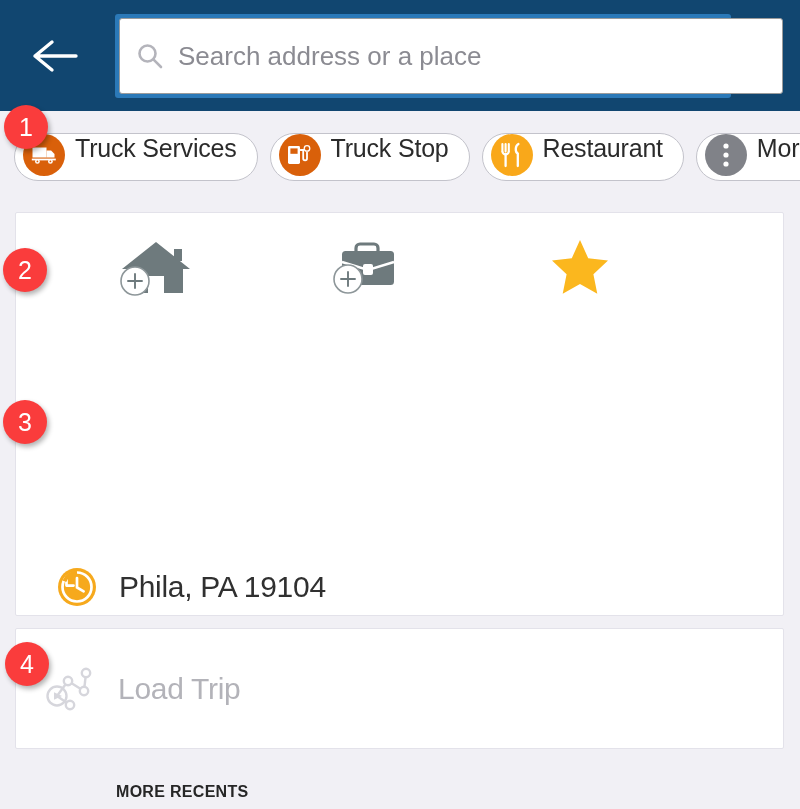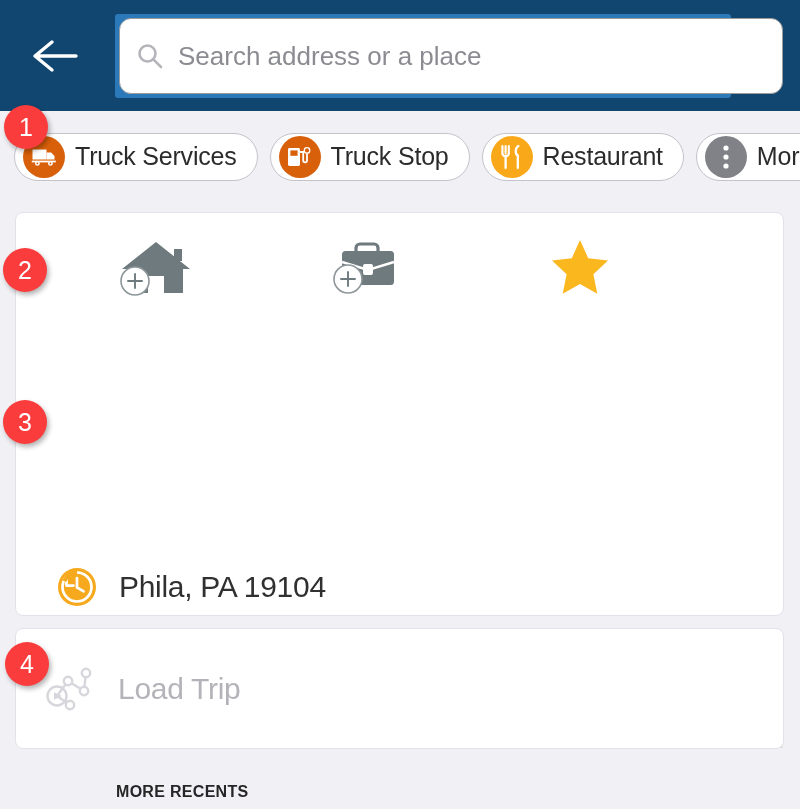--- a/index.html
+++ b/index.html
@@ -52,21 +52,21 @@
     background: #2b79b8;
     border-radius: 3px;
   }
   .search-box {
     position: absolute;
     left: 4px; top: 4px;
     width: 664px;
     height: 76px;
     background: #ffffff;
     border: 1px solid #9b9b9b;
-    border-radius: 12px;
+    border-radius: 3px;
     box-sizing: border-box;
     display: flex;
     align-items: center;
     padding-left: 14px;
     cursor: text;
   }
   .search-icon {
     width: 32px; height: 32px;
     flex: 0 0 32px;
     display: flex; align-items: center; justify-content: center;
@@ -93,21 +93,20 @@
     align-items: center;
     padding-left: 14px;
     box-sizing: border-box;
   }
   .chip {
     height: 48px;
     background: #ffffff;
     border: 1px solid #c3c3cb;
     border-radius: 32px;
     display: flex;
-    align-items: center;
     padding: 0 20px 0 8px;
     margin-right: 12px;
     box-sizing: border-box;
     cursor: pointer;
     white-space: nowrap;
   }
   .chip-icon {
     width: 42px; height: 42px;
     border-radius: 50%;
     flex: 0 0 42px;
@@ -118,21 +117,21 @@
     font-size: 25px;
     color: #2b2b2b;
     letter-spacing: -0.2px;
   }
 
   
   .card {
     position: absolute;
     background: #ffffff;
     border: 1px solid #e3e2ea;
-    border-radius: 8px;
+    border-radius: 2px;
     box-sizing: border-box;
   }
   #main-card {
     left: 15px; top: 212px;
     width: 769px;
     height: 404px;
   }
   #trip-card {
     left: 15px; top: 628px;
     width: 769px;

